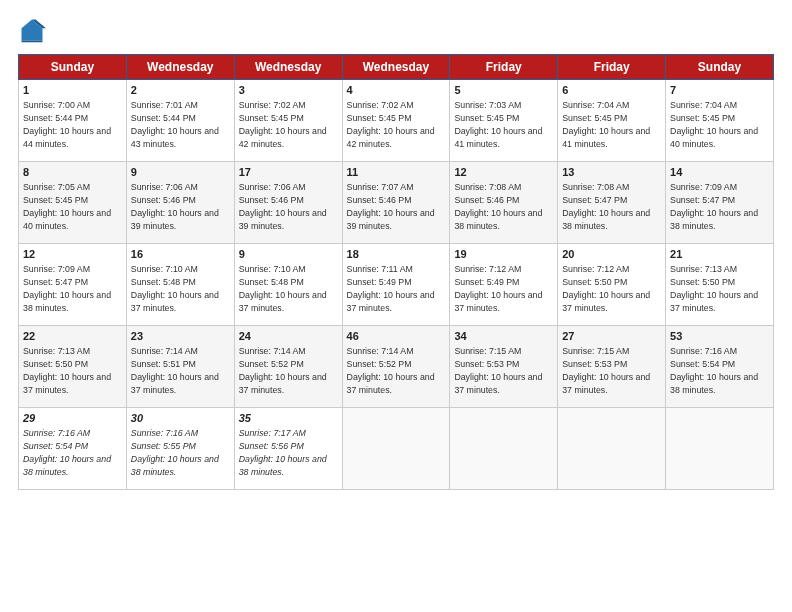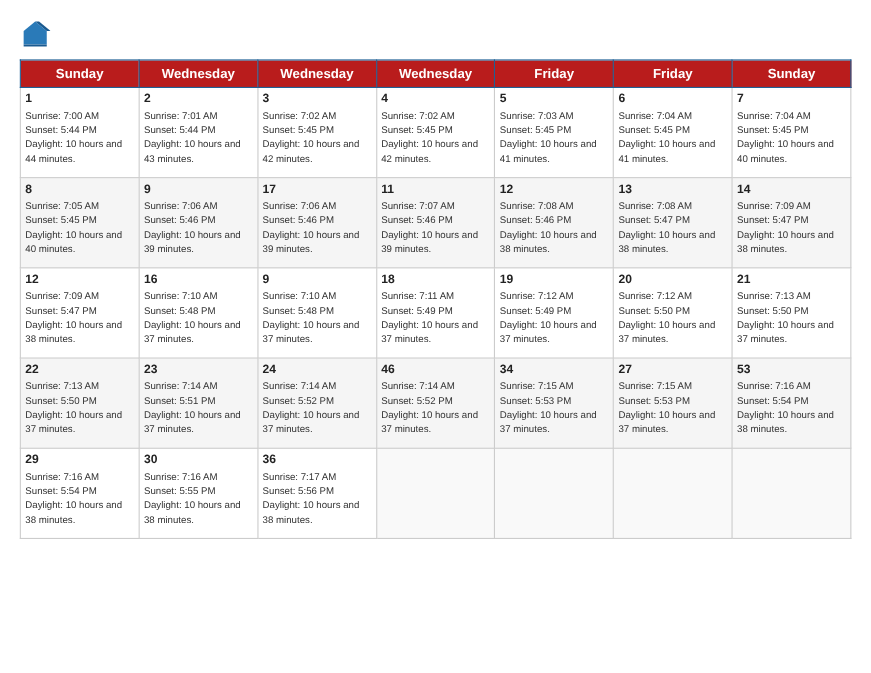--- a/index.html
+++ b/index.html
@@ -90,20 +90,21 @@
     .day-info {
       font-size: 8.8px;
       color: #333;
       line-height: 1.45;
     }
     .empty-cell {
       background: #f9f9f9 !important;
     }
     .last-row td {
       height: 68px;
+      font-style: italic;
     }
   </style>
 </head>
 <body>
 
 <div class="page">
   <div class="header">
     <div class="logo">
       <svg class="logo-icon" viewBox="0 0 32 32">
         <polygon points="16,4 28,14 28,28 4,28 4,14" fill="#2a7ab8"></polygon>
@@ -257,21 +258,21 @@
         <tr class="last-row">
           <td>
         <span class="day-num">29</span>
         <span class="day-info">Sunrise: 7:16 AM<br>Sunset: 5:54 PM<br>Daylight: 10 hours and 38 minutes.</span>
       </td>
           <td>
         <span class="day-num">30</span>
         <span class="day-info">Sunrise: 7:16 AM<br>Sunset: 5:55 PM<br>Daylight: 10 hours and 38 minutes.</span>
       </td>
           <td>
-        <span class="day-num">36</span>
+        <span class="day-num">35</span>
         <span class="day-info">Sunrise: 7:17 AM<br>Sunset: 5:56 PM<br>Daylight: 10 hours and 38 minutes.</span>
       </td>
           <td class="empty-cell"></td>
           <td class="empty-cell"></td>
           <td class="empty-cell"></td>
           <td class="empty-cell"></td>
         </tr>
       </tbody>
   </table>
 </div>

